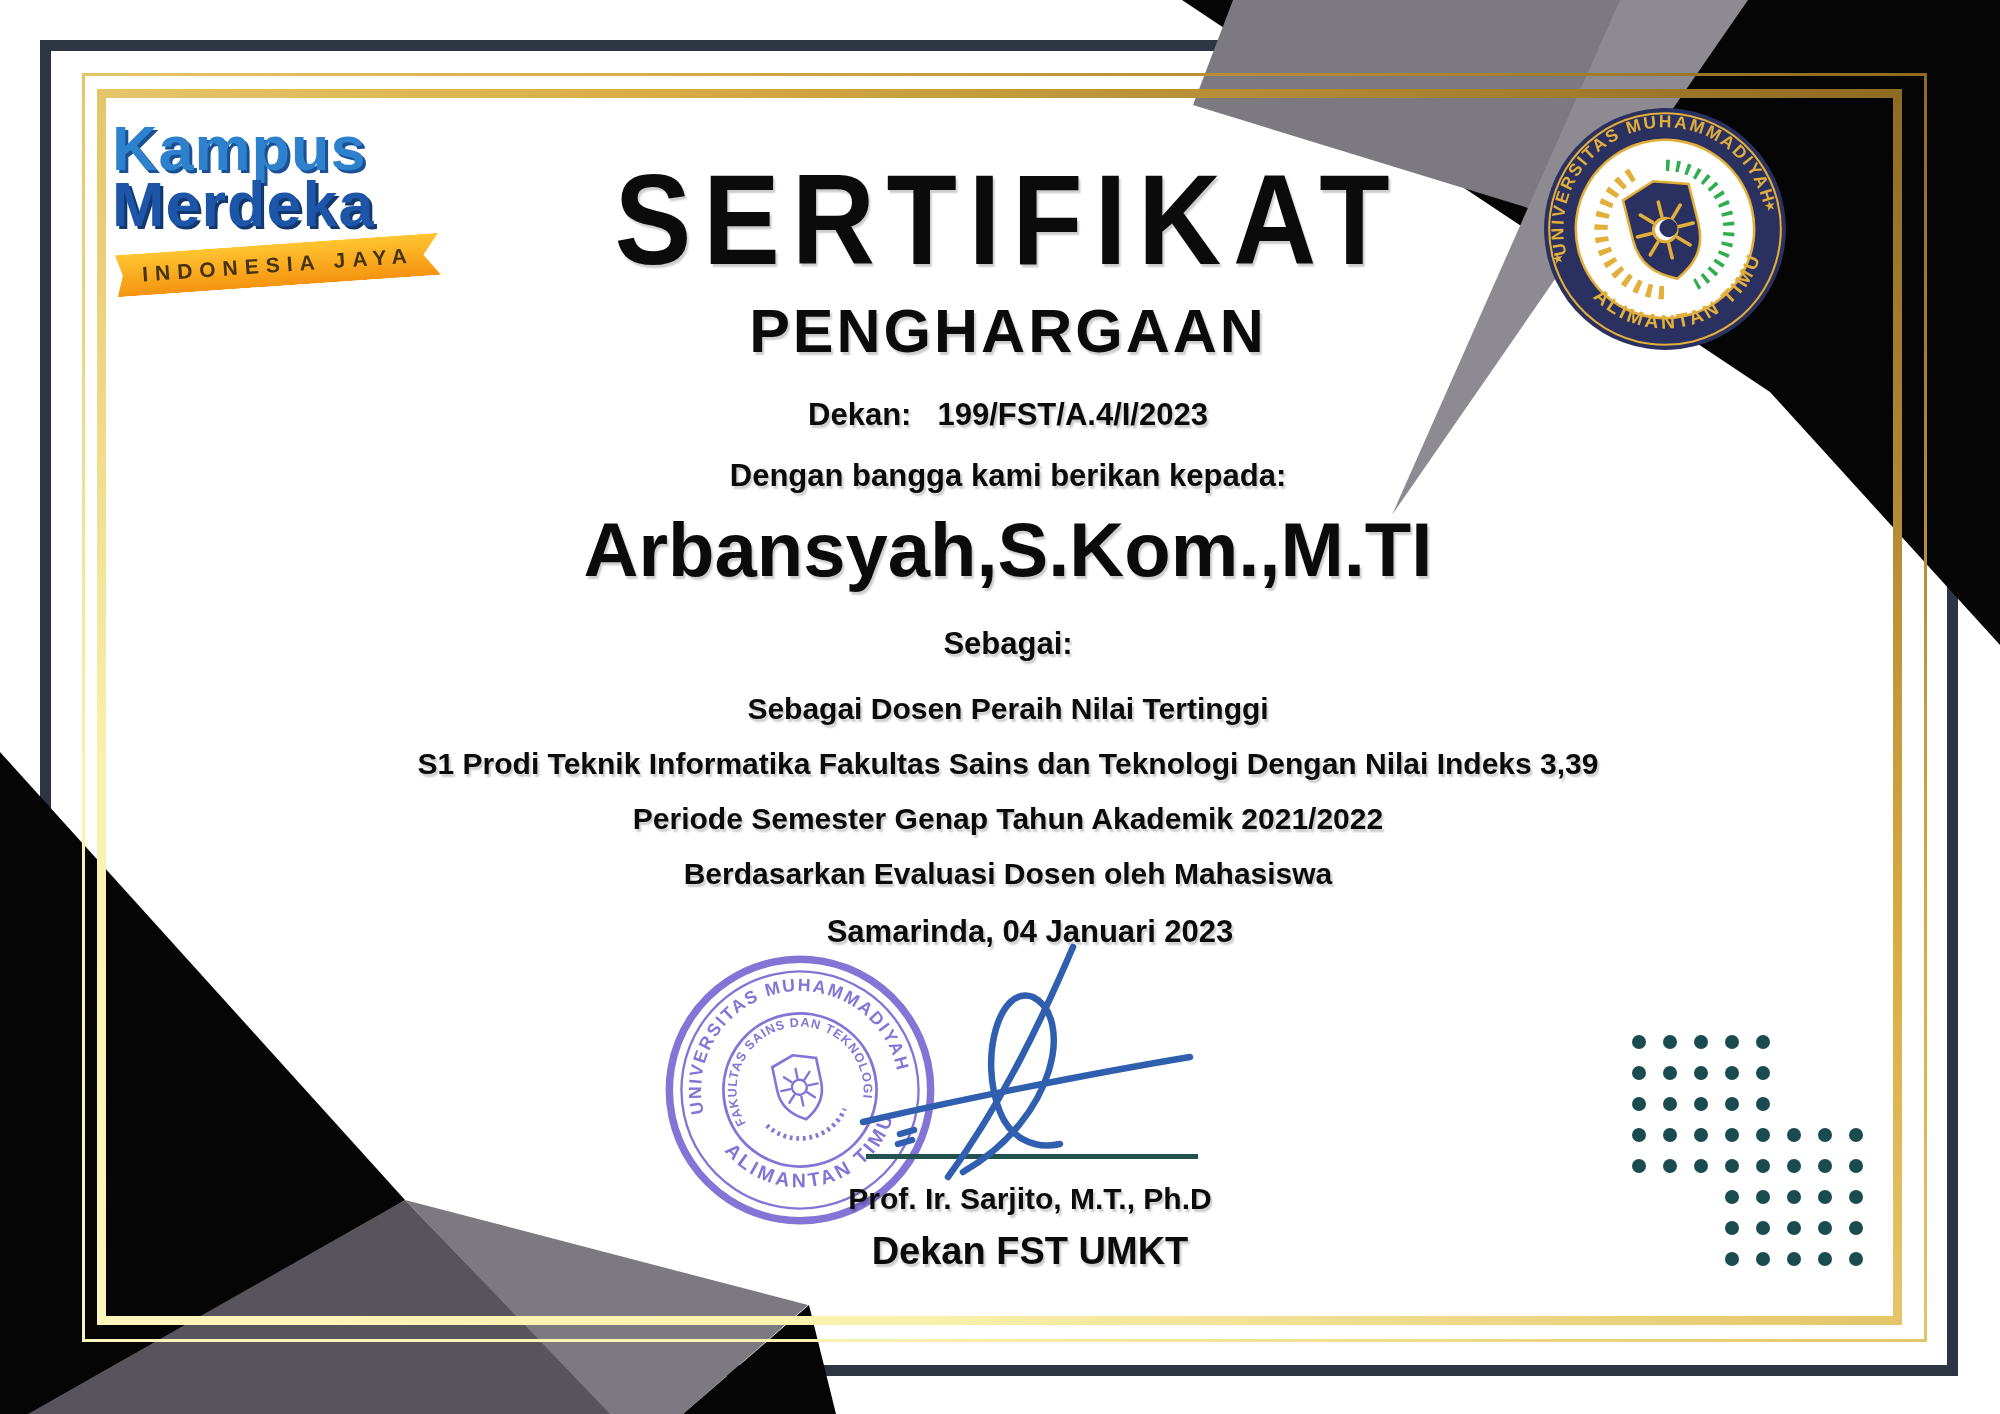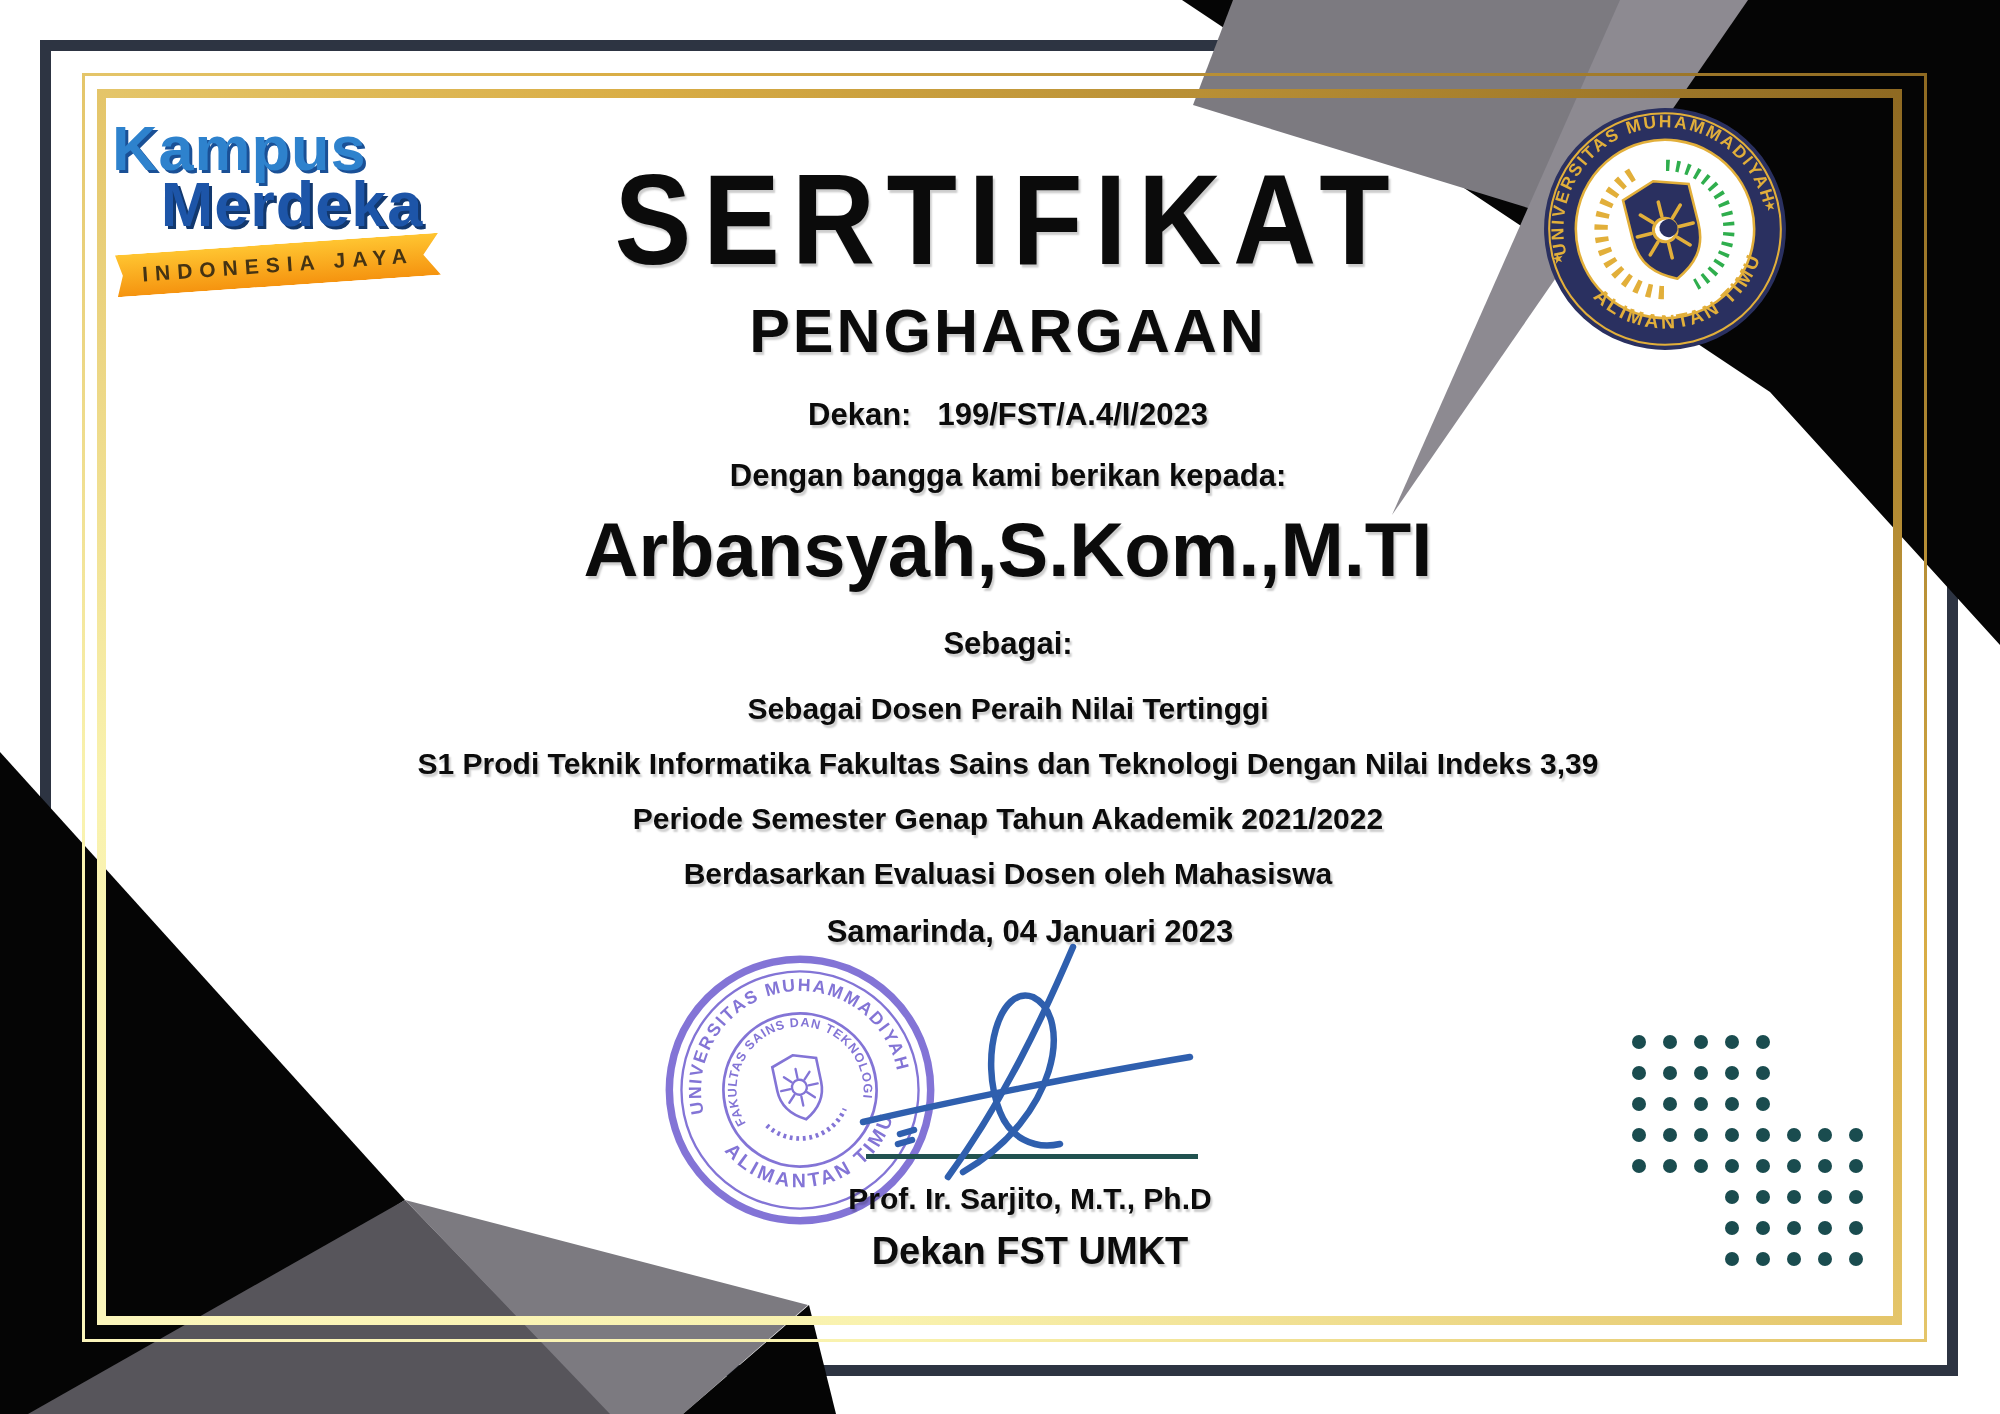--- a/index.html
+++ b/index.html
@@ -39,21 +39,21 @@
   .desc-2{top:747px;font-size:30px;}
   .desc-3{top:802px;font-size:30px;}
   .desc-4{top:857px;font-size:30px;}
   .place-date{top:914px;font-size:31px;}
   .signer-name{top:1182px;font-size:30px;}
   .signer-title{top:1230px;font-size:38px;}
   .sig-line{position:absolute;left:866px;top:1154px;width:332px;height:5px;background:var(--line-teal);z-index:4;}
   
   .km-logo{position:absolute;left:112px;top:112px;z-index:4;width:360px;}
   .km-line1{font-size:63px;font-weight:bold;letter-spacing:1px;color:var(--km-blue1);text-shadow:3px 3px 0 var(--km-blue1-shadow);}
-  .km-line2{font-size:63px;font-weight:bold;letter-spacing:1px;color:var(--km-blue2);text-shadow:3px 3px 0 var(--km-blue2-shadow);margin-top:-16px;text-align:center;}
+  .km-line2{font-size:63px;font-weight:bold;letter-spacing:1px;color:var(--km-blue2);text-shadow:3px 3px 0 var(--km-blue2-shadow);margin-top:-16px;}
   .km-ribbon{display:inline-block;margin-top:4px;margin-left:4px;transform:rotate(-4deg);
     background:linear-gradient(180deg,var(--ribbon-orange1),var(--ribbon-orange2));
     clip-path:polygon(0 0,100% 0,95% 50%,100% 100%,0 100%,2% 50%);
     padding:9px 26px;font-size:21px;font-weight:bold;letter-spacing:7px;color:var(--ribbon-text);}
   
   .seal{position:absolute;left:1542px;top:106px;width:246px;height:246px;z-index:4;}
   .stamp{position:absolute;left:660px;top:950px;width:280px;height:280px;z-index:4;opacity:.9;}
   .signature{position:absolute;left:828px;top:922px;width:385px;height:285px;z-index:5;}
   
   .dot-grid{position:absolute;left:1632px;top:1035px;width:248px;height:248px;z-index:4;}

